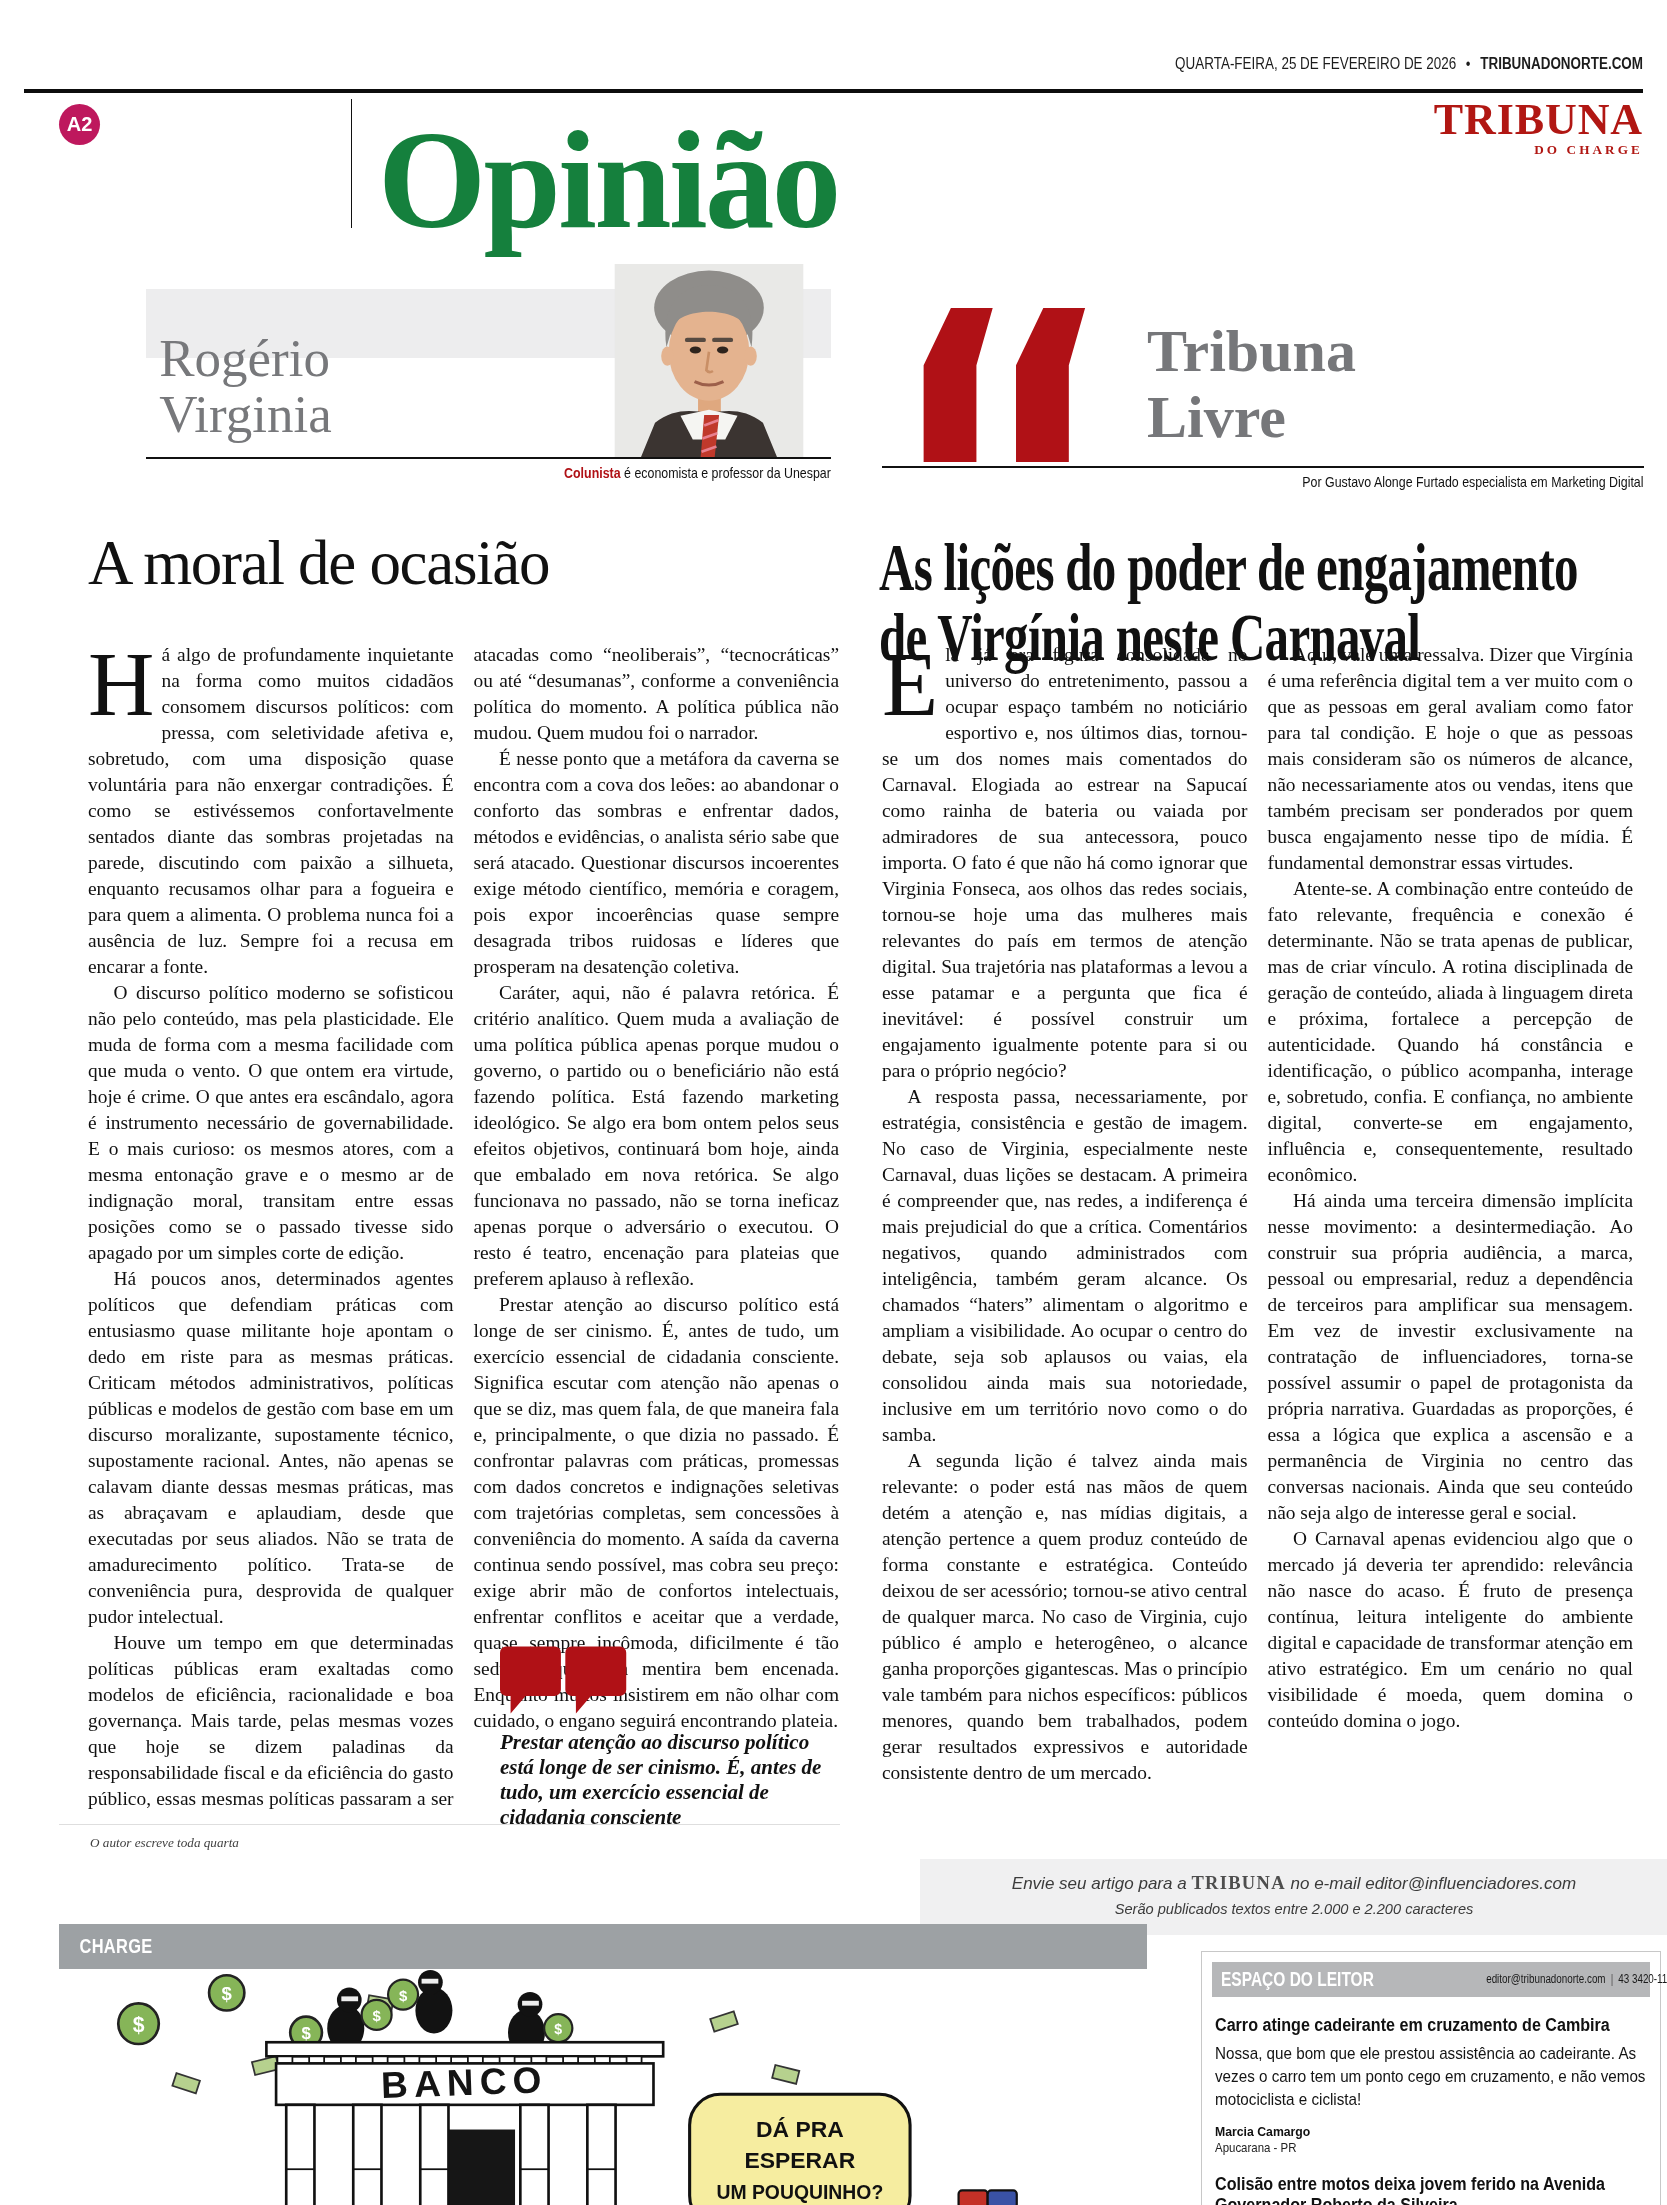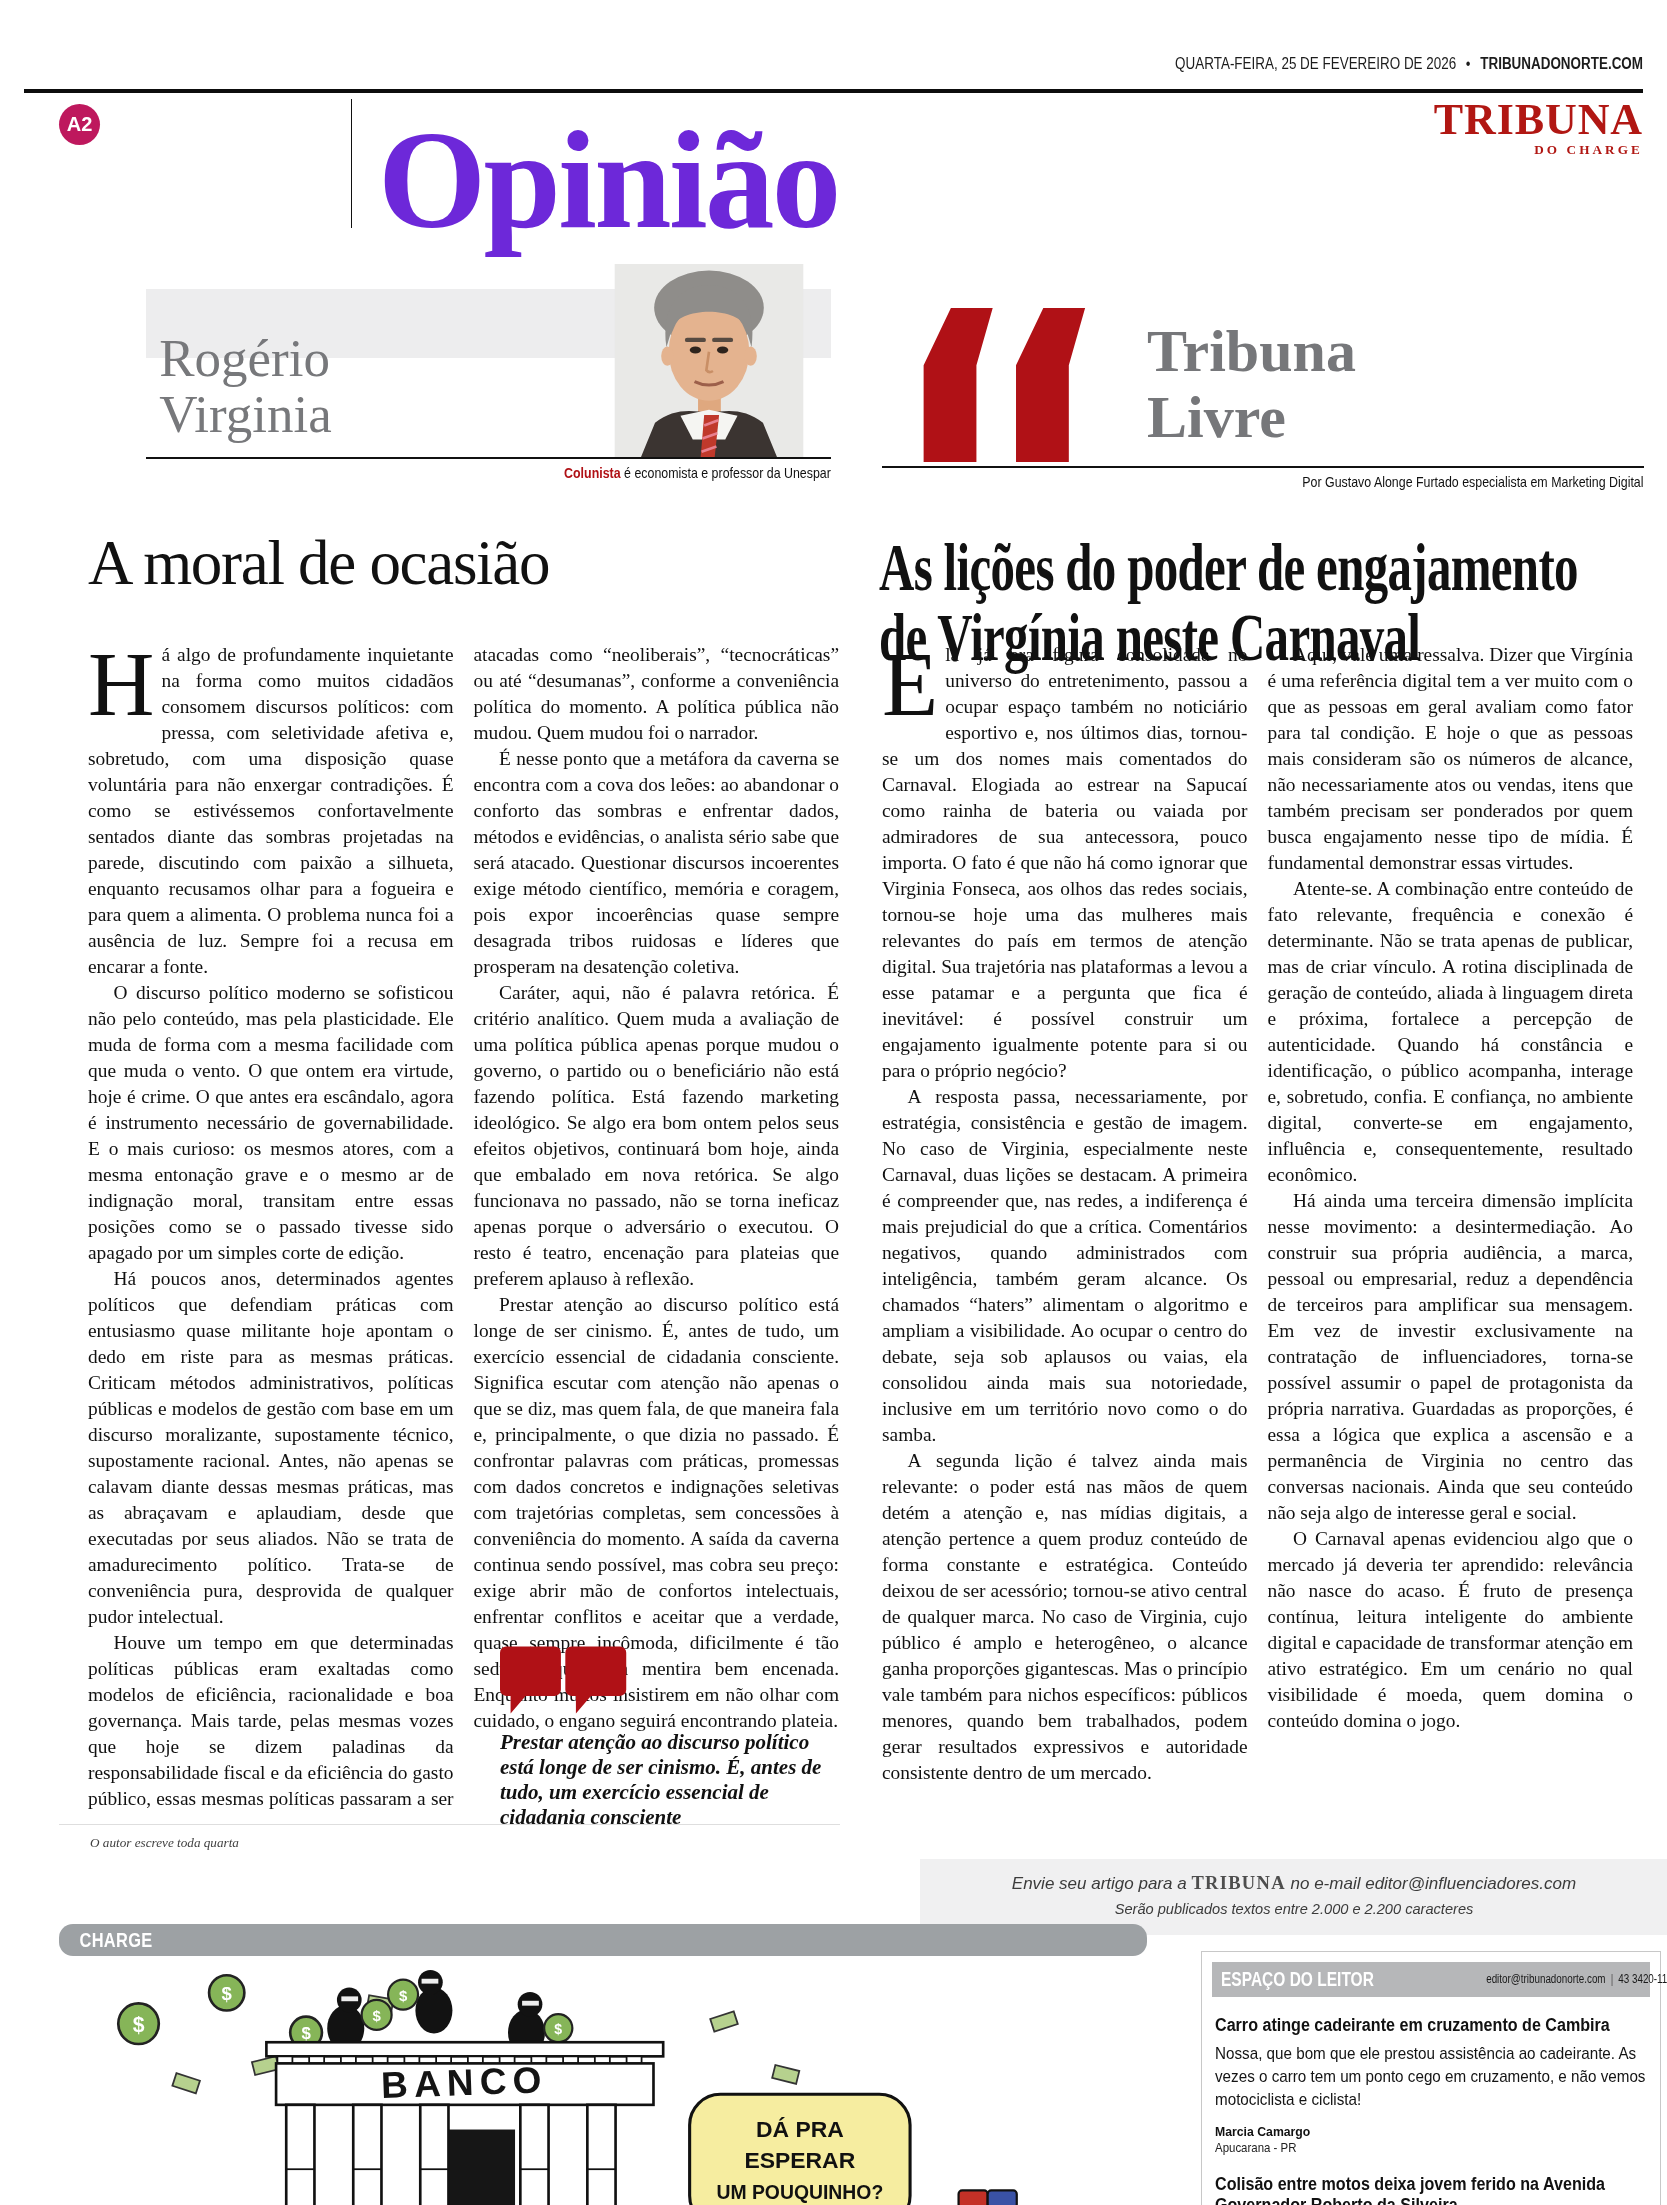--- a/index.html
+++ b/index.html
@@ -16,21 +16,21 @@
   .topbar-text .sep { margin:0 11.5px; }
   .top-rule { top:89px; left:24px; right:24px; height:3.5px; background:#0d0d0d; }
   .logo { top:98px; right:24px; text-align:right; color:#b11713; line-height:1; }
   .logo-title { font-size:44px; font-weight:bold; letter-spacing:0.9px; font-family:"Liberation Serif",serif; }
   .logo-sub { font-size:13.2px; font-weight:bold; letter-spacing:3.1px; margin-top:0.9px; font-family:"Liberation Serif",serif; }
   .a2-badge { top:104px; left:59px; width:41px; height:41px; border-radius:50%; background:#be185d;
               color:#fff; font-family:"Liberation Sans",sans-serif; font-weight:bold; font-size:20px;
               display:flex; align-items:center; justify-content:center; }
   .vline { top:99px; left:351px; width:1.3px; height:129px; background:#111; }
   .opiniao { top:114px; left:378px; font-size:139px; line-height:.95; font-weight:bold;
-             color:#6d28d9; letter-spacing:-2.6px; }
+             color:#15803d; letter-spacing:-2.6px; }
 
   
   .author-block { top:289px; left:146px; width:685px; height:190px; }
   .author-band { position:absolute; top:0; left:0; right:0; height:69px; background:#ededee; }
   .author-name { position:absolute; left:13.2px; top:41px; font-size:53px; line-height:56px;
                  font-weight:normal; color:#77787b; }
   .portrait { position:absolute; left:468px; top:-25px; width:190px; height:193px; }
   .author-rule { position:absolute; left:0; right:0; top:168px; height:1.8px; background:#111; }
   .author-caption { position:absolute; right:0; top:176px; font-family:"Liberation Sans",sans-serif;
                     font-size:14.6px; white-space:nowrap; transform:scaleX(.85); transform-origin:right top; }
@@ -63,22 +63,22 @@
 
   
   .submit-box { top:1859px; left:920px; width:748px; height:76px; background:#f0f0f1;
                 text-align:center; padding-top:14px; font-family:"Liberation Sans",sans-serif; }
   .submit-line1 { font-style:italic; font-size:17px; color:#3b3b3b; }
   .submit-line1 .brand { font-style:normal; font-weight:bold; font-family:"Liberation Serif",serif;
                          font-size:18.5px; letter-spacing:1.3px; color:#4e4e4e; }
   .submit-line2 { font-style:italic; font-size:14.6px; color:#3b3b3b; margin-top:7px; }
 
   
-  .charge-bar { top:1924px; left:59px; width:1088px; height:32px; background:#9da1a4;
-                display:flex; align-items:center;border-radius:14px; }
+  .charge-bar { top:1924px; left:59px; width:1088px; height:45px; background:#9da1a4;
+                display:flex; align-items:center; }
   .bar-label { color:#fff; font-family:"Liberation Sans",sans-serif; font-weight:bold; font-size:20px;
                padding-left:25px; transform:scaleX(.82); transform-origin:left center; letter-spacing:0.4px; }
   .cartoon { top:1962px; left:59px; width:1088px; height:604px; }
 
   
   .espaco { top:1951px; left:1201px; width:460px; height:718px; border:0.9px solid #c8c8c8; background:#fff; }
   .esp-bar { margin:9.7px; height:35px; background:#b6b7b9; display:flex; align-items:center;
              justify-content:space-between; padding:0 9.7px;gap:32px; }
   .esp-title { color:#fff; font-family:"Liberation Sans",sans-serif; font-weight:bold; font-size:19.4px;
                transform:scaleX(.8); transform-origin:left center; white-space:nowrap; }

